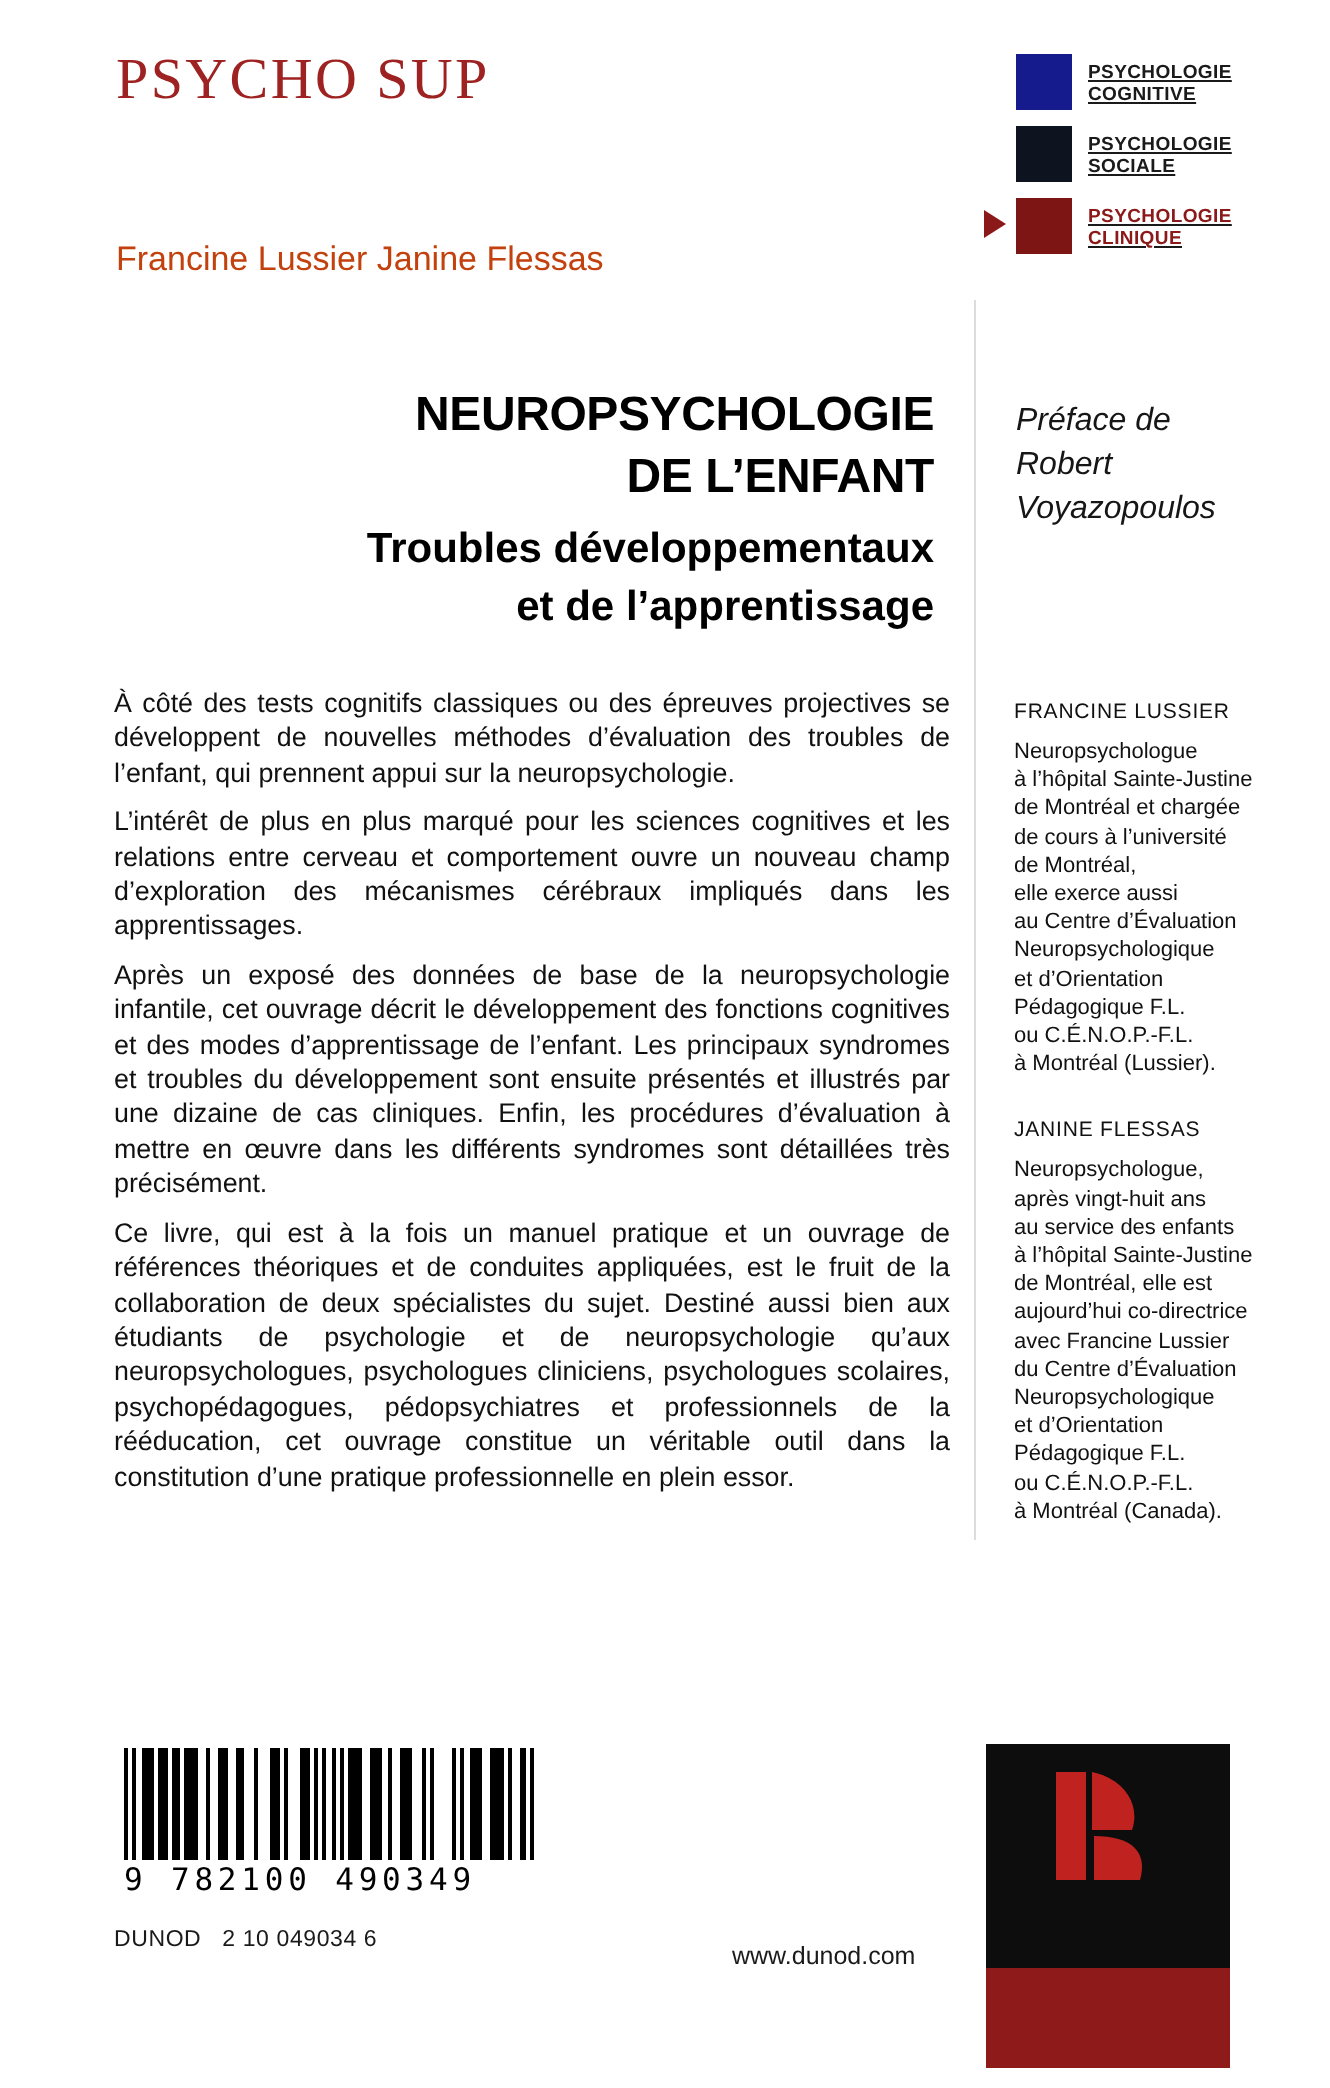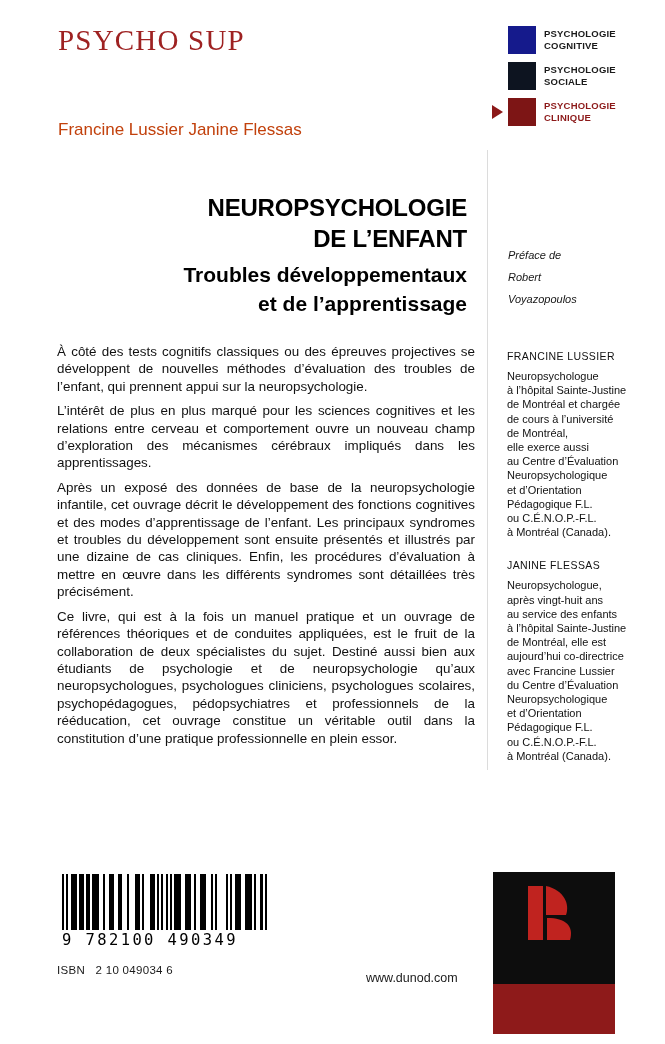--- a/index.html
+++ b/index.html
@@ -31,23 +31,24 @@
   
   #series-legend {
     position: absolute;
     left: 492px;
     top: 26px;
     width: 168px;
   }
   .legend-row {
     position: relative;
     display: flex;
-    align-items: flex-start;
+    align-items: center;
     margin-bottom: 6px;
     min-height: 30px;
+    text-decoration: underline;
   }
   .legend-swatch {
     width: 28px;
     height: 28px;
     flex: 0 0 28px;
     margin-left: 16px;
   }
   .legend-label {
     margin-left: 8px;
     font-size: 9.5px;
@@ -117,27 +118,26 @@
     margin: 6px 0 0 0;
     text-align: right;
   }
 
   
   #preface {
     position: absolute;
     left: 508px;
     top: 200px;
     width: 150px;
-    font-size: 11px;
+    font-size: 16px;
     line-height: 22px;
     font-style: italic;
     color: #161616;
     white-space: pre-line;
     font-family: "Liberation Sans", sans-serif;
-    margin-top: 44px;
   }
 
   
   #blurb {
     position: absolute;
     left: 57px;
     top: 343px;
     width: 418px;
   }
   .blurb-para {
@@ -311,21 +311,21 @@
 à l’hôpital Sainte-Justine
 de Montréal et chargée
 de cours à l’université
 de Montréal,
 elle exerce aussi
 au Centre d’Évaluation
 Neuropsychologique
 et d’Orientation
 Pédagogique F.L.
 ou C.É.N.O.P.-F.L.
-à Montréal (Canada).</div>
+à Montréal (Lussier).</div>
   </div>
   <div class="bio-block">
     <div class="bio-name">JANINE FLESSAS</div>
     <div class="bio-text">Neuropsychologue,
 après vingt-huit ans
 au service des enfants
 à l’hôpital Sainte-Justine
 de Montréal, elle est
 aujourd’hui co-directrice
 avec Francine Lussier
@@ -397,21 +397,21 @@
       <i style="width: 2.15789px;"></i>
       <i style="width: 4.31579px; background: transparent;"></i>
       <i style="width: 2.15789px;"></i>
       <i style="width: 2.15789px; background: transparent;"></i>
       <i style="width: 2.15789px;"></i>
     </div>
   <div id="barcode-digits">9 782100 490349</div>
 </div>
 
 <div id="isbn-line">
-  <span>ISBN</span>
+  <span>DUNOD</span>
   &nbsp;&nbsp;<span>2 10 049034 6</span>
 </div>
 
 <div id="publisher-website">www.dunod.com</div>
 
 <div id="publisher-logo">
   <div id="logo-upper" style="background: rgb(13, 13, 13);"></div>
   <div id="logo-lower" style="background: rgb(142, 26, 26);"></div>
   <svg id="logo-mark" viewBox="0 0 56 58">
     <rect x="2" y="2" width="15" height="54" fill="#c0231f"></rect>

